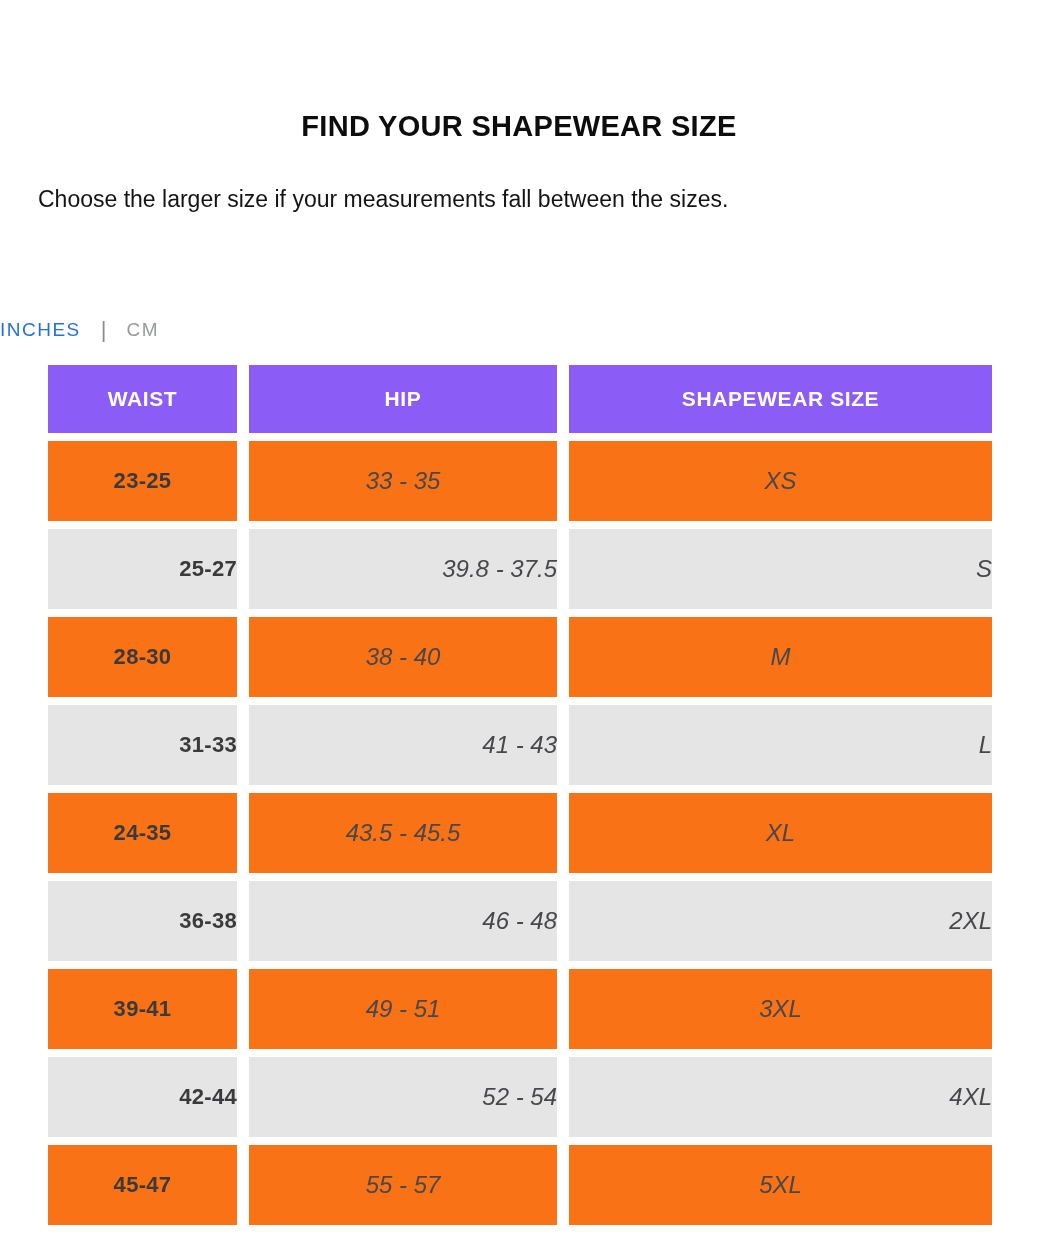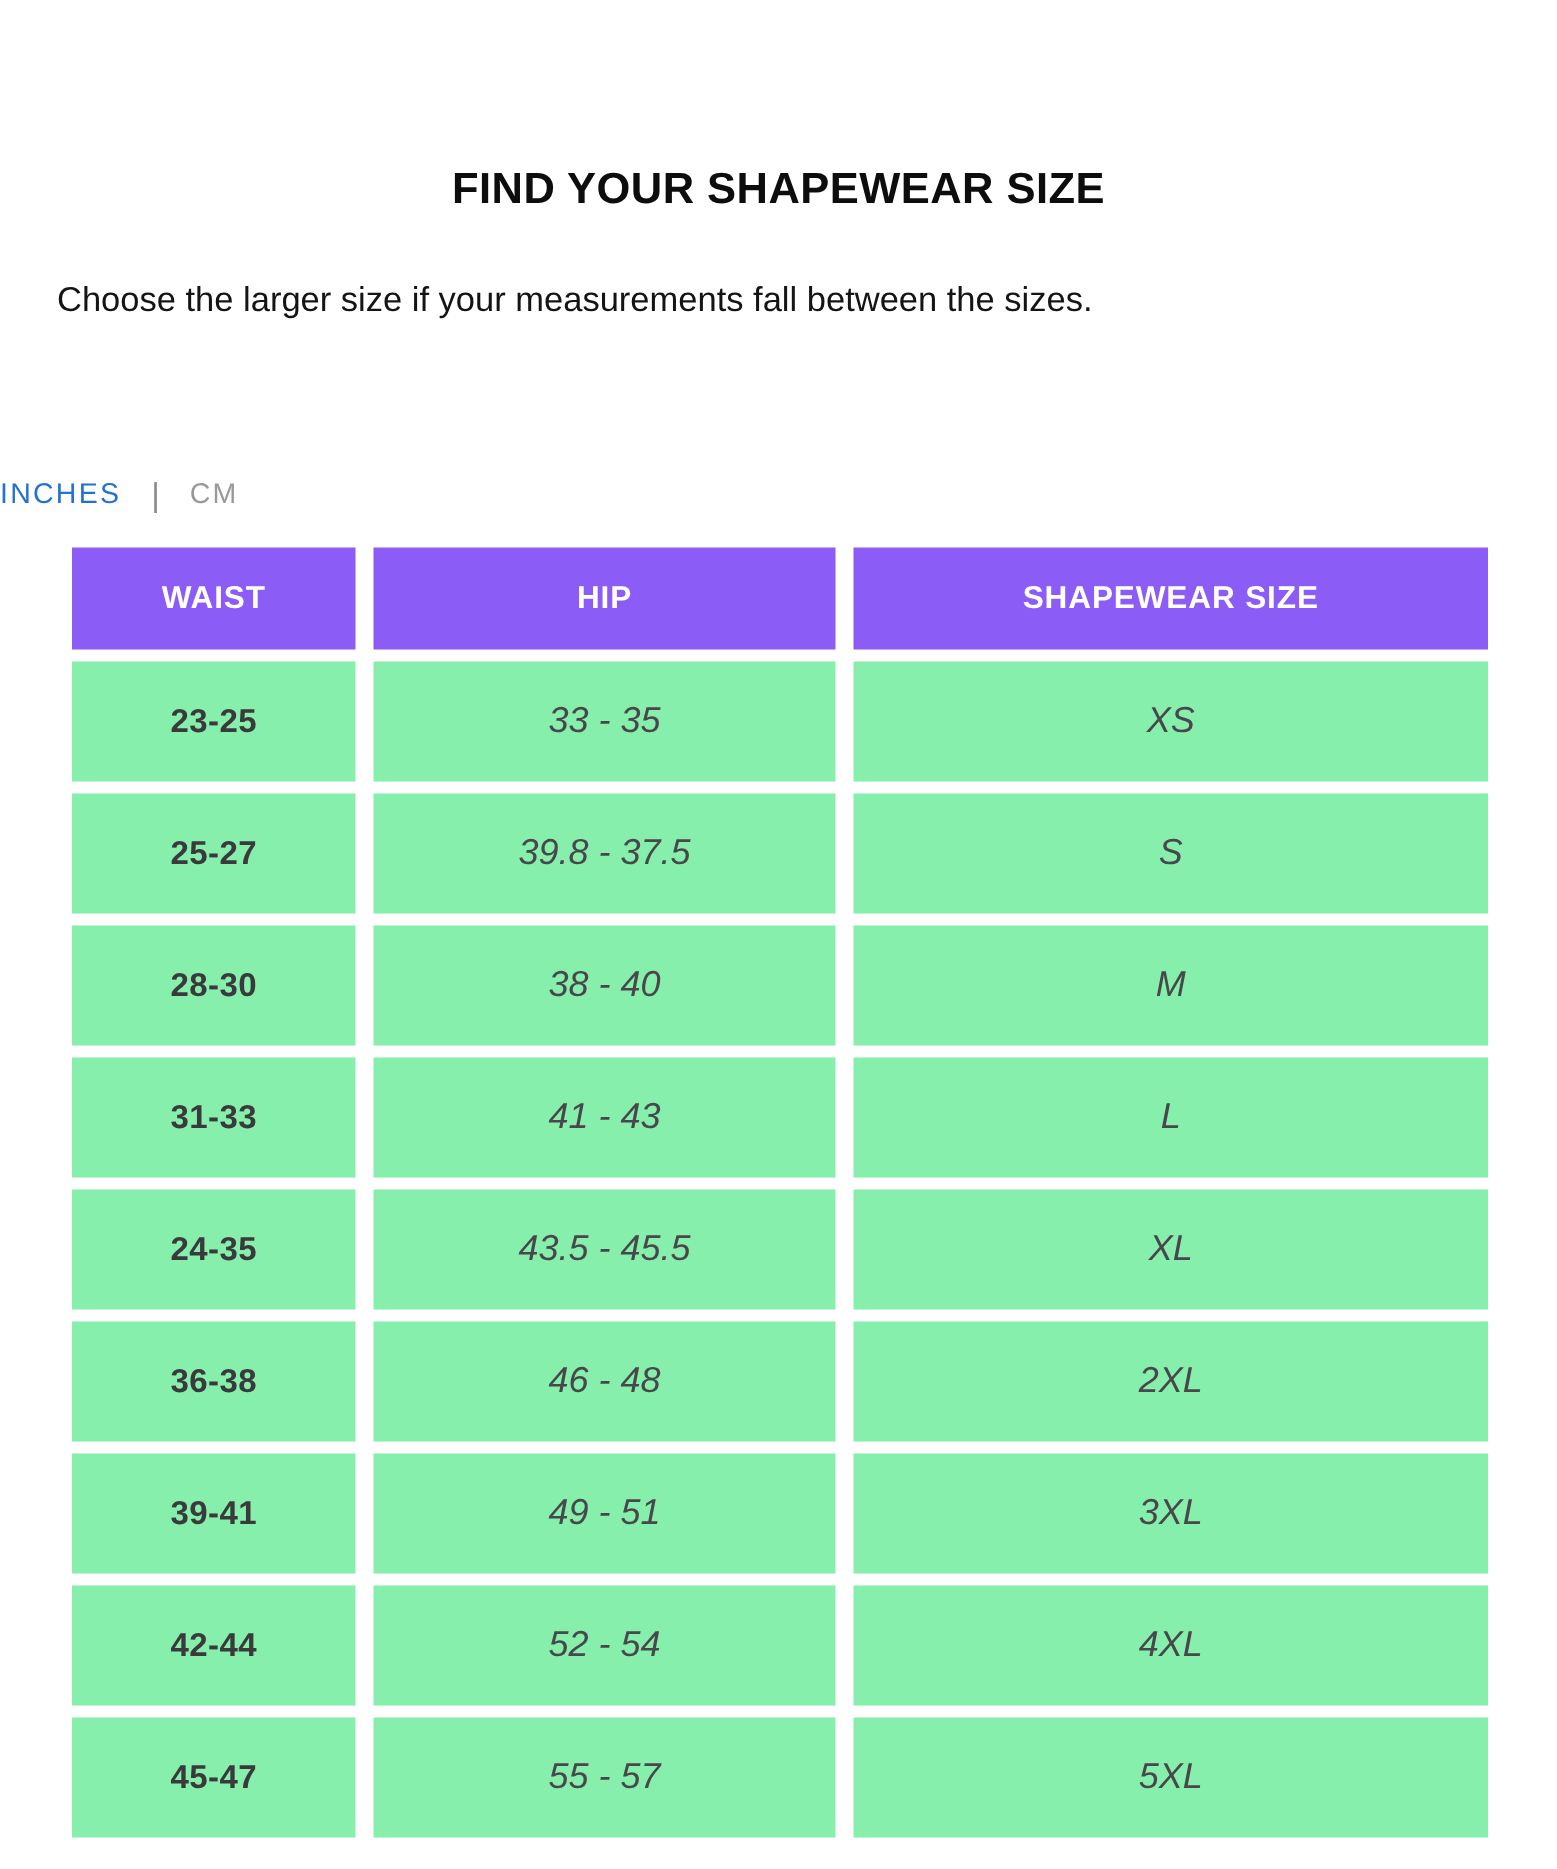--- a/index.html
+++ b/index.html
@@ -72,23 +72,23 @@
     letter-spacing: 0.6px;
     text-align: center;
     vertical-align: middle;
     padding: 0;
   }
   table.size-chart td {
     height: 80px;
     text-align: center;
     vertical-align: middle;
     padding: 0;
-    background: #86efac;
+    background: #f97316;
   }
-  table.size-chart tr.alt td { background: #86efac; }
+  table.size-chart tr.alt td { background: #e5e5e5; text-align: right; }
   td.waist-cell {
     font-size: 22px;
     font-weight: 700;
     letter-spacing: 0.3px;
     color: #3a3a3c;
   }
   td.hip-cell, td.size-cell {
     font-size: 24px;
     font-weight: 400;
     color: #48474b;

